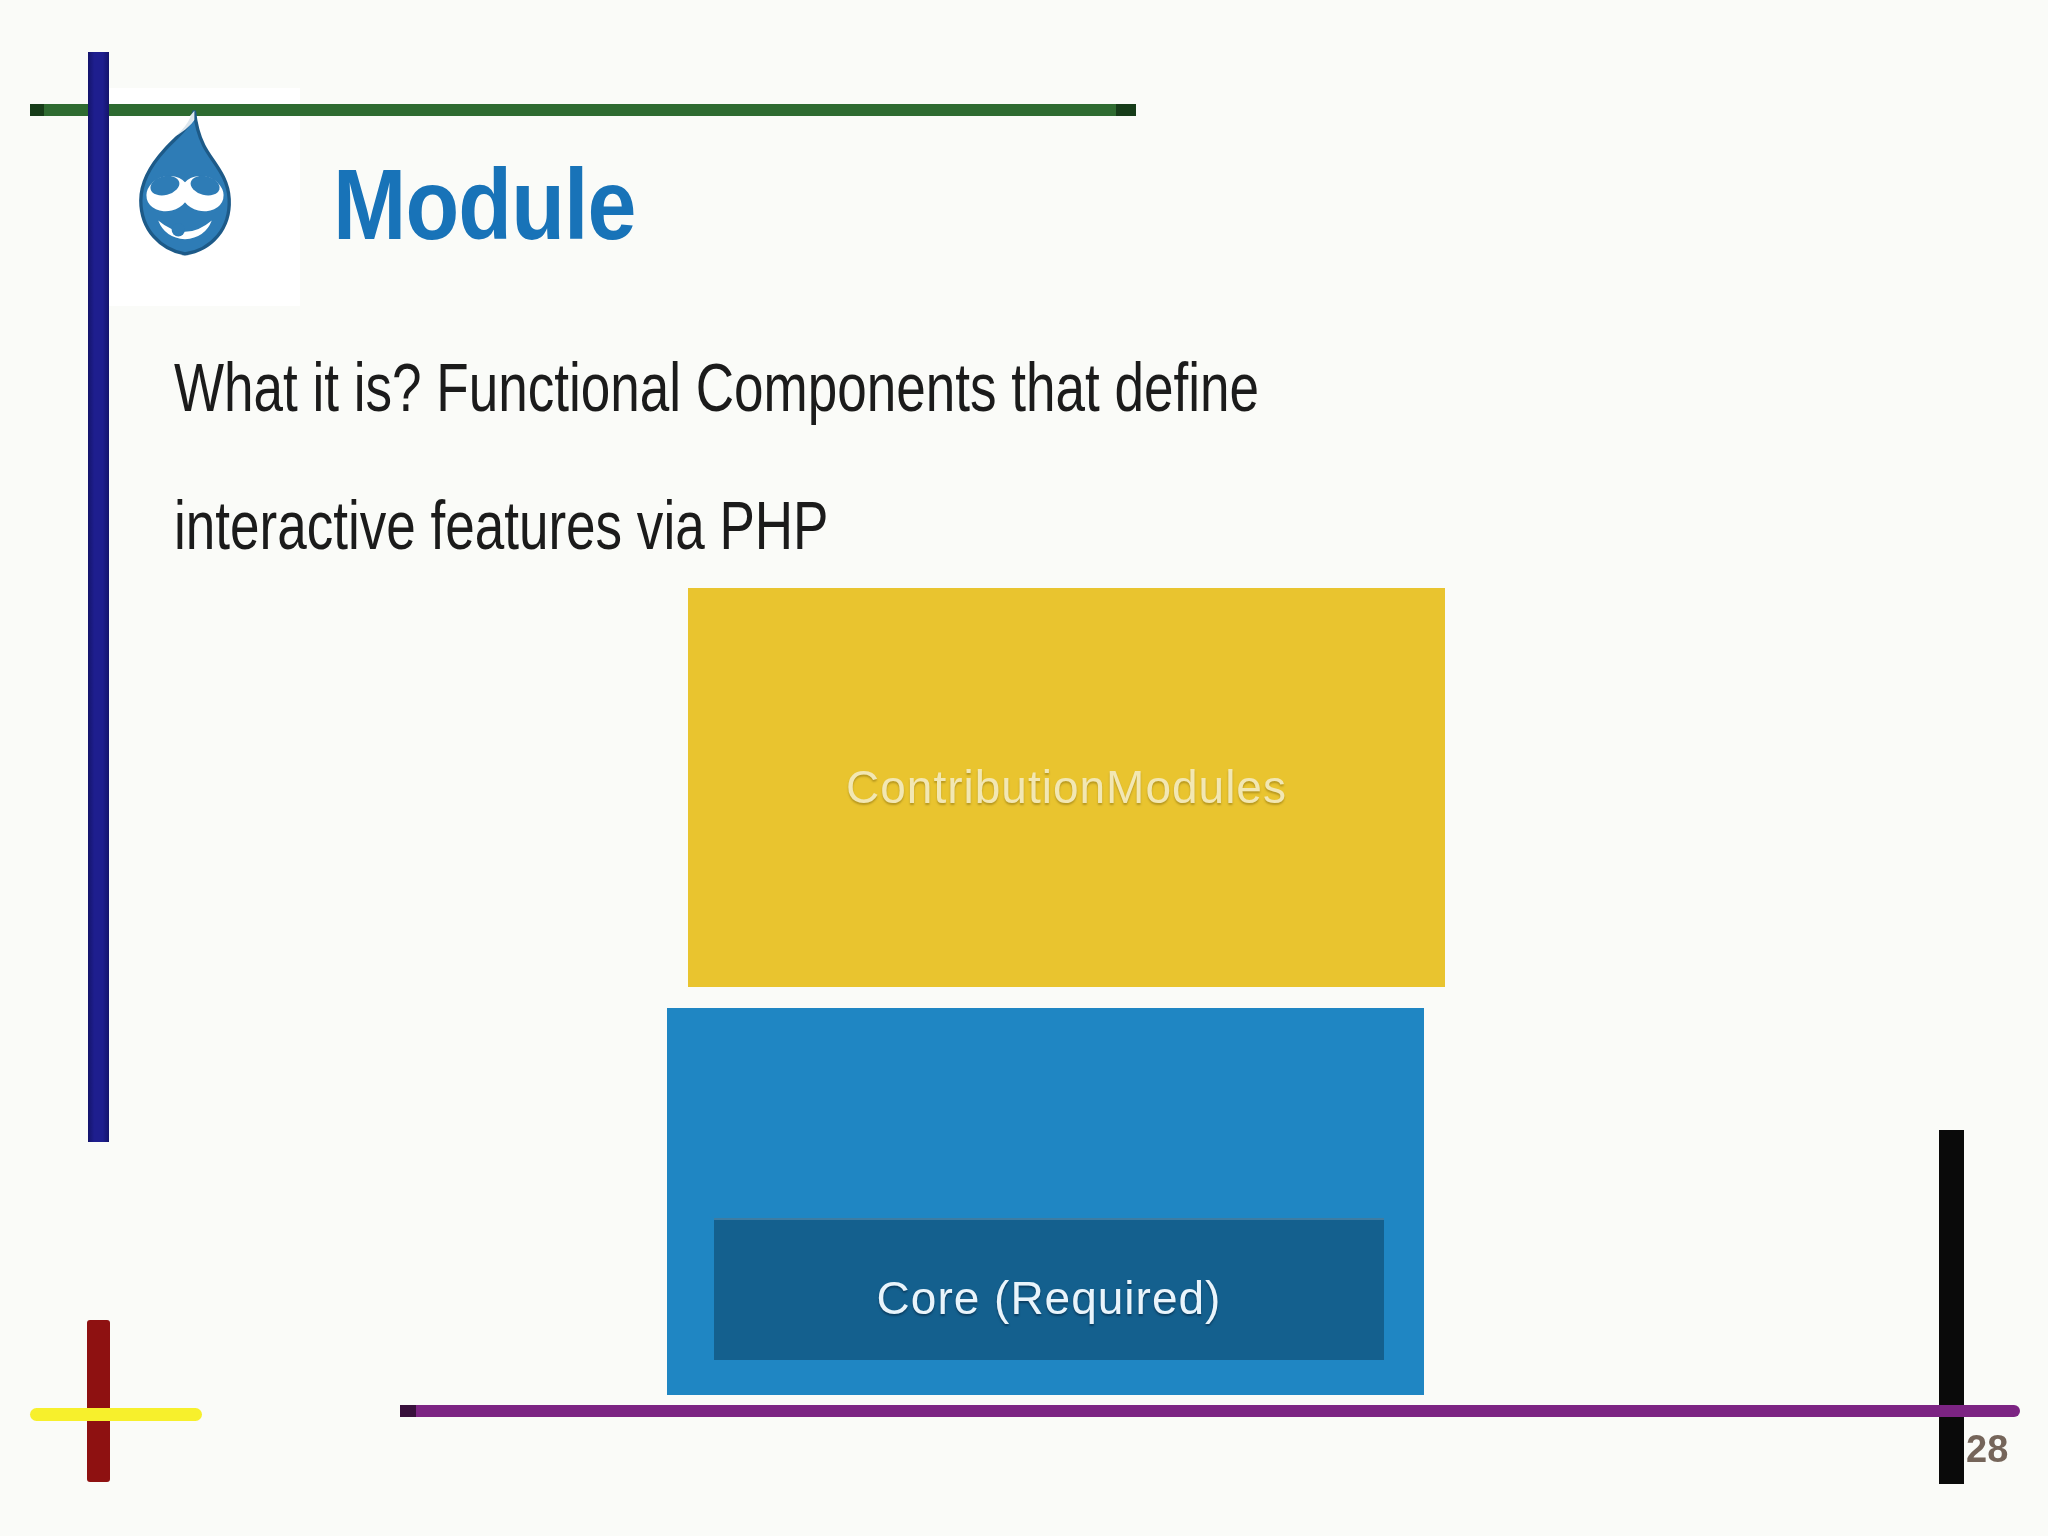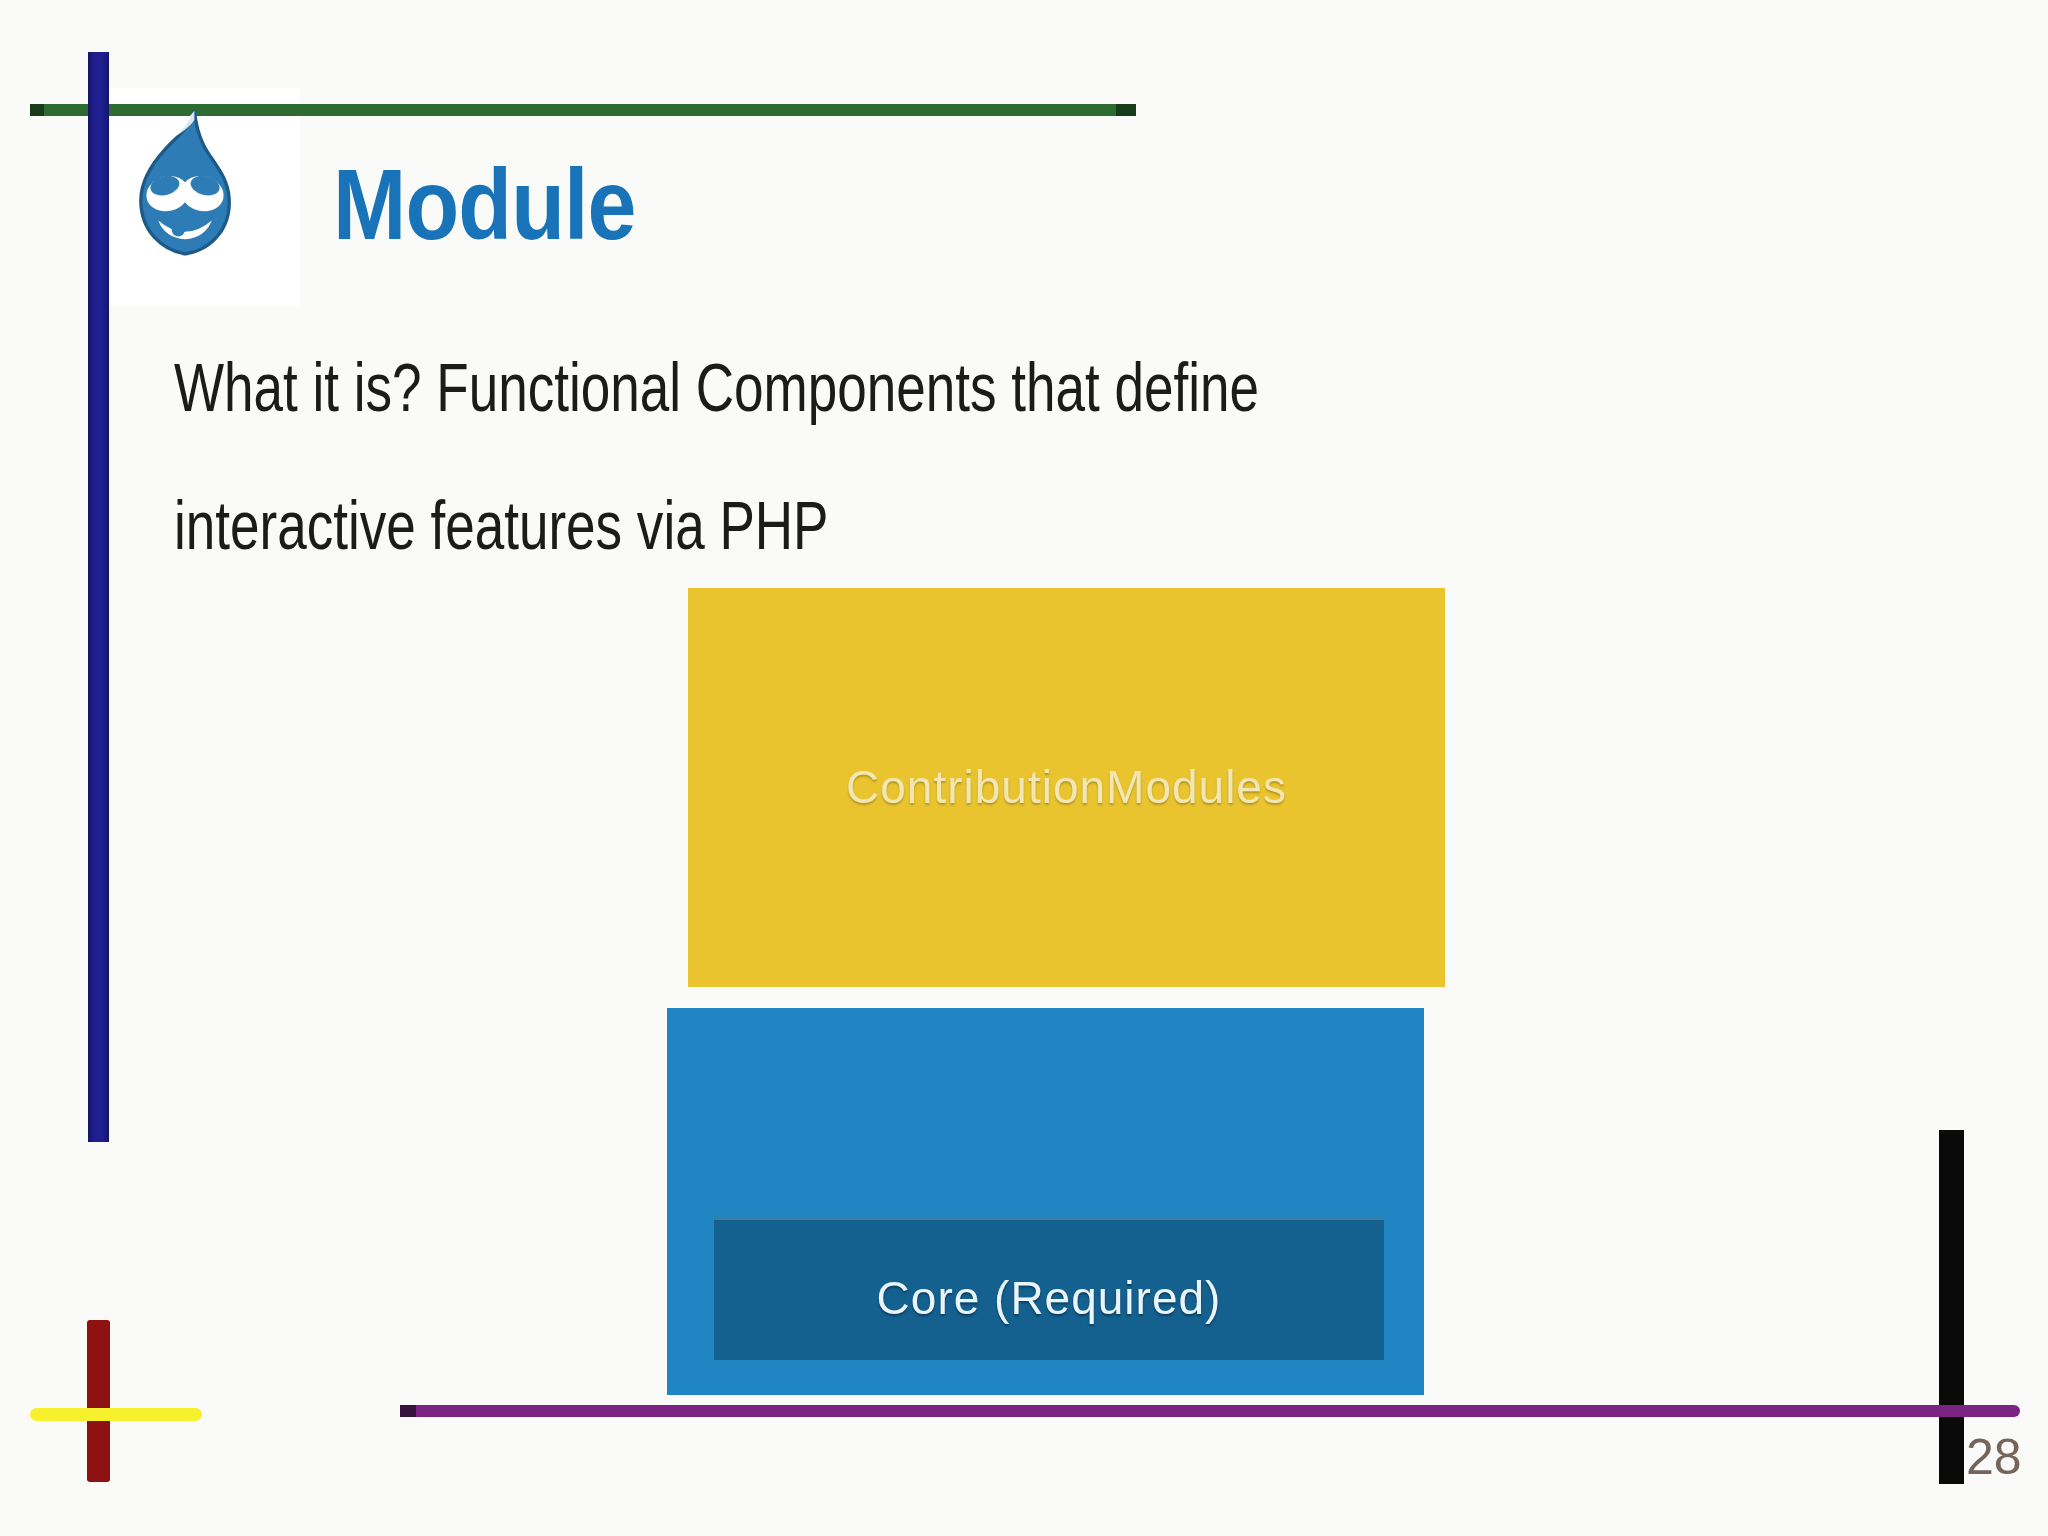--- a/index.html
+++ b/index.html
@@ -59,21 +59,21 @@
     background:var(--core-required-box); border-top:2px solid rgba(255,255,255,.18);
     display:flex; align-items:center; justify-content:center;
   }
   .core-required-box .diagram-label{color:var(--core-required-text); text-shadow:0 2px 2px rgba(0,30,55,.5);margin-top:16px;}
   .purple-line{left:400px; top:1405px; width:1620px; height:12px; z-index:4;
     background:linear-gradient(90deg, var(--purple-line-cap) 0 16px, var(--purple-line) 16px 100%);
     border-radius:0 6px 6px 0;}
   .black-bar{left:1939px; top:1130px; width:25px; height:354px; background:var(--black-bar); z-index:3;}
   .red-bar{left:87px; top:1320px; width:23px; height:162px; background:var(--red-bar); border-radius:3px; z-index:3;}
   .yellow-line{left:30px; top:1408px; width:172px; height:13px; background:var(--yellow-line); border-radius:7px; z-index:4;}
-  .page-number{left:1966px; top:1428px; font-size:50px; font-weight:normal; color:var(--page-number); z-index:5;}
+  .page-number{left:1966px; top:1428px; font-size:38px; font-weight:bold; color:var(--page-number); z-index:5;}
 </style>
 </head>
 <body>
 
 <div class="slide">
 
   <div class="abs logo-backplate"></div>
   <div class="abs green-line"></div>
   <div class="abs navy-bar"></div>
   <div class="abs purple-line"></div>

